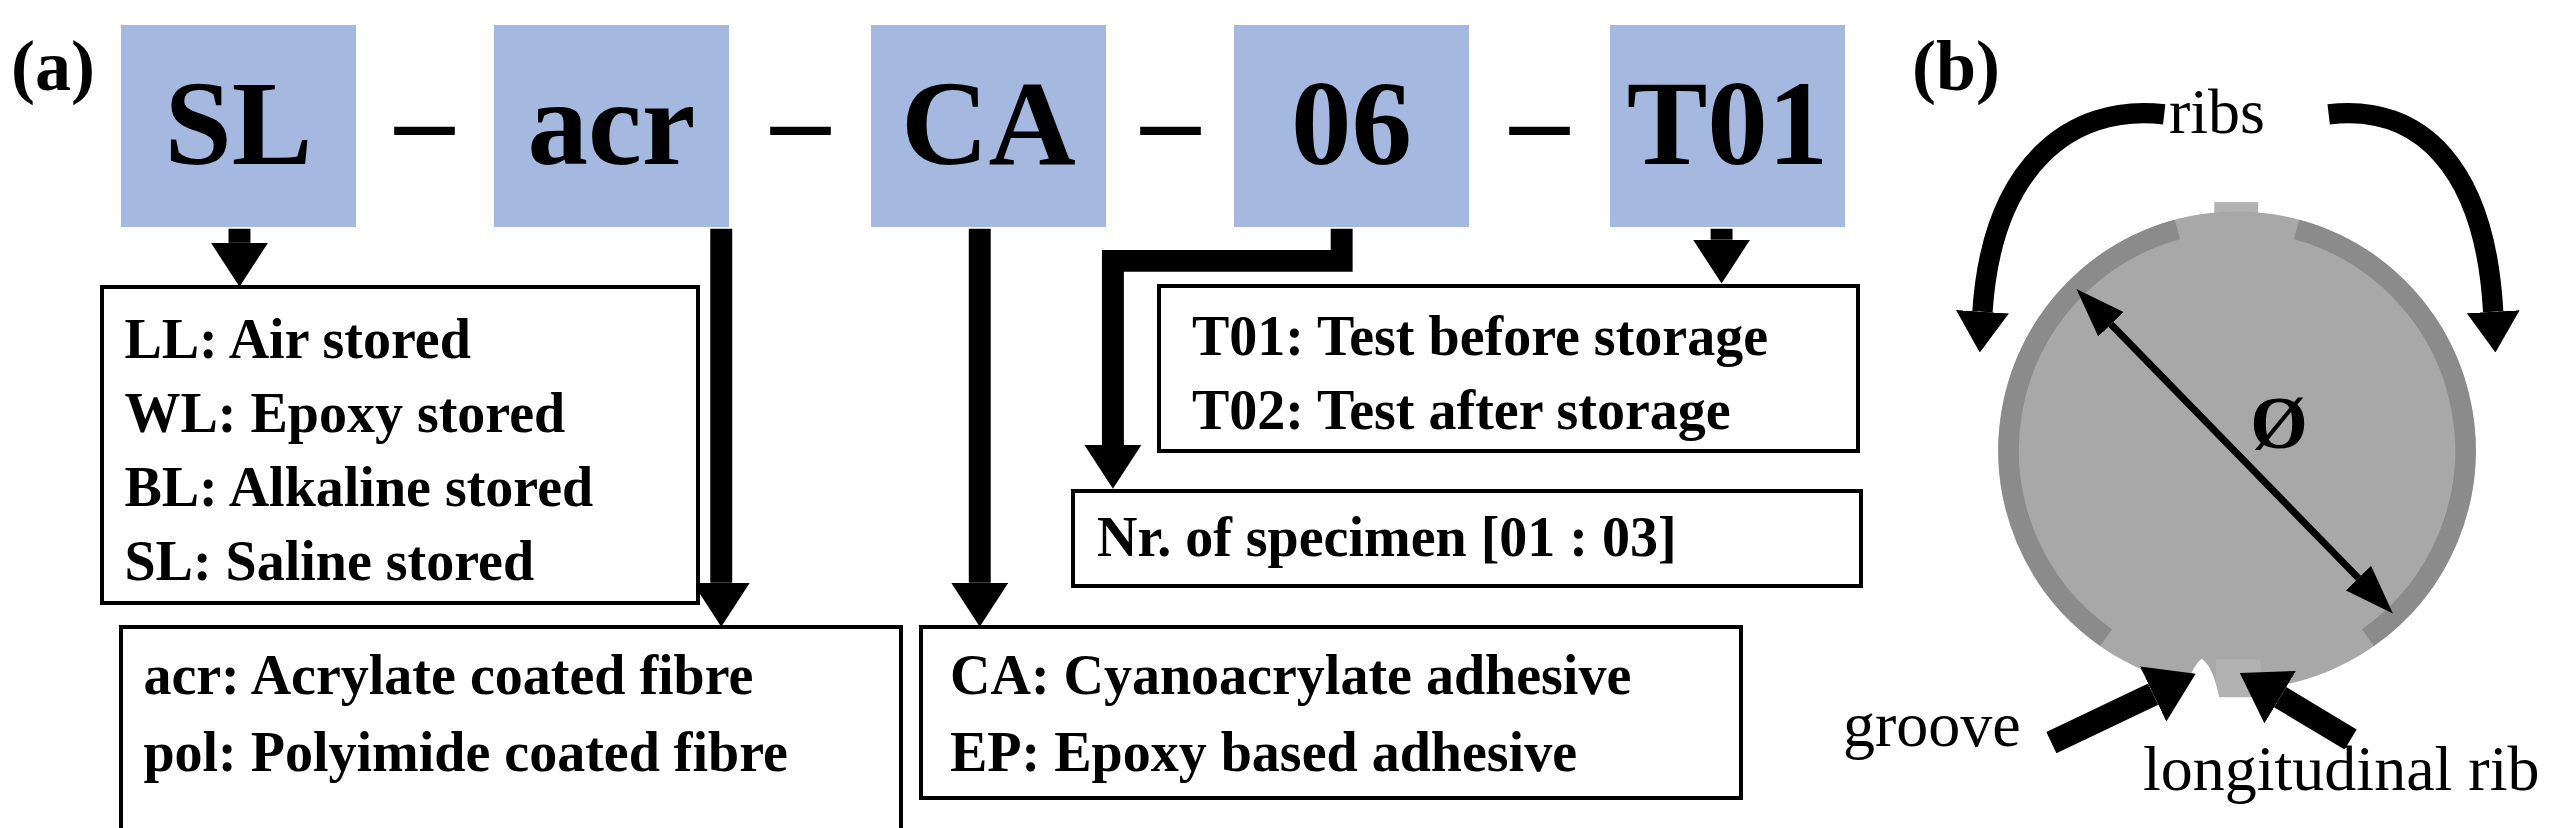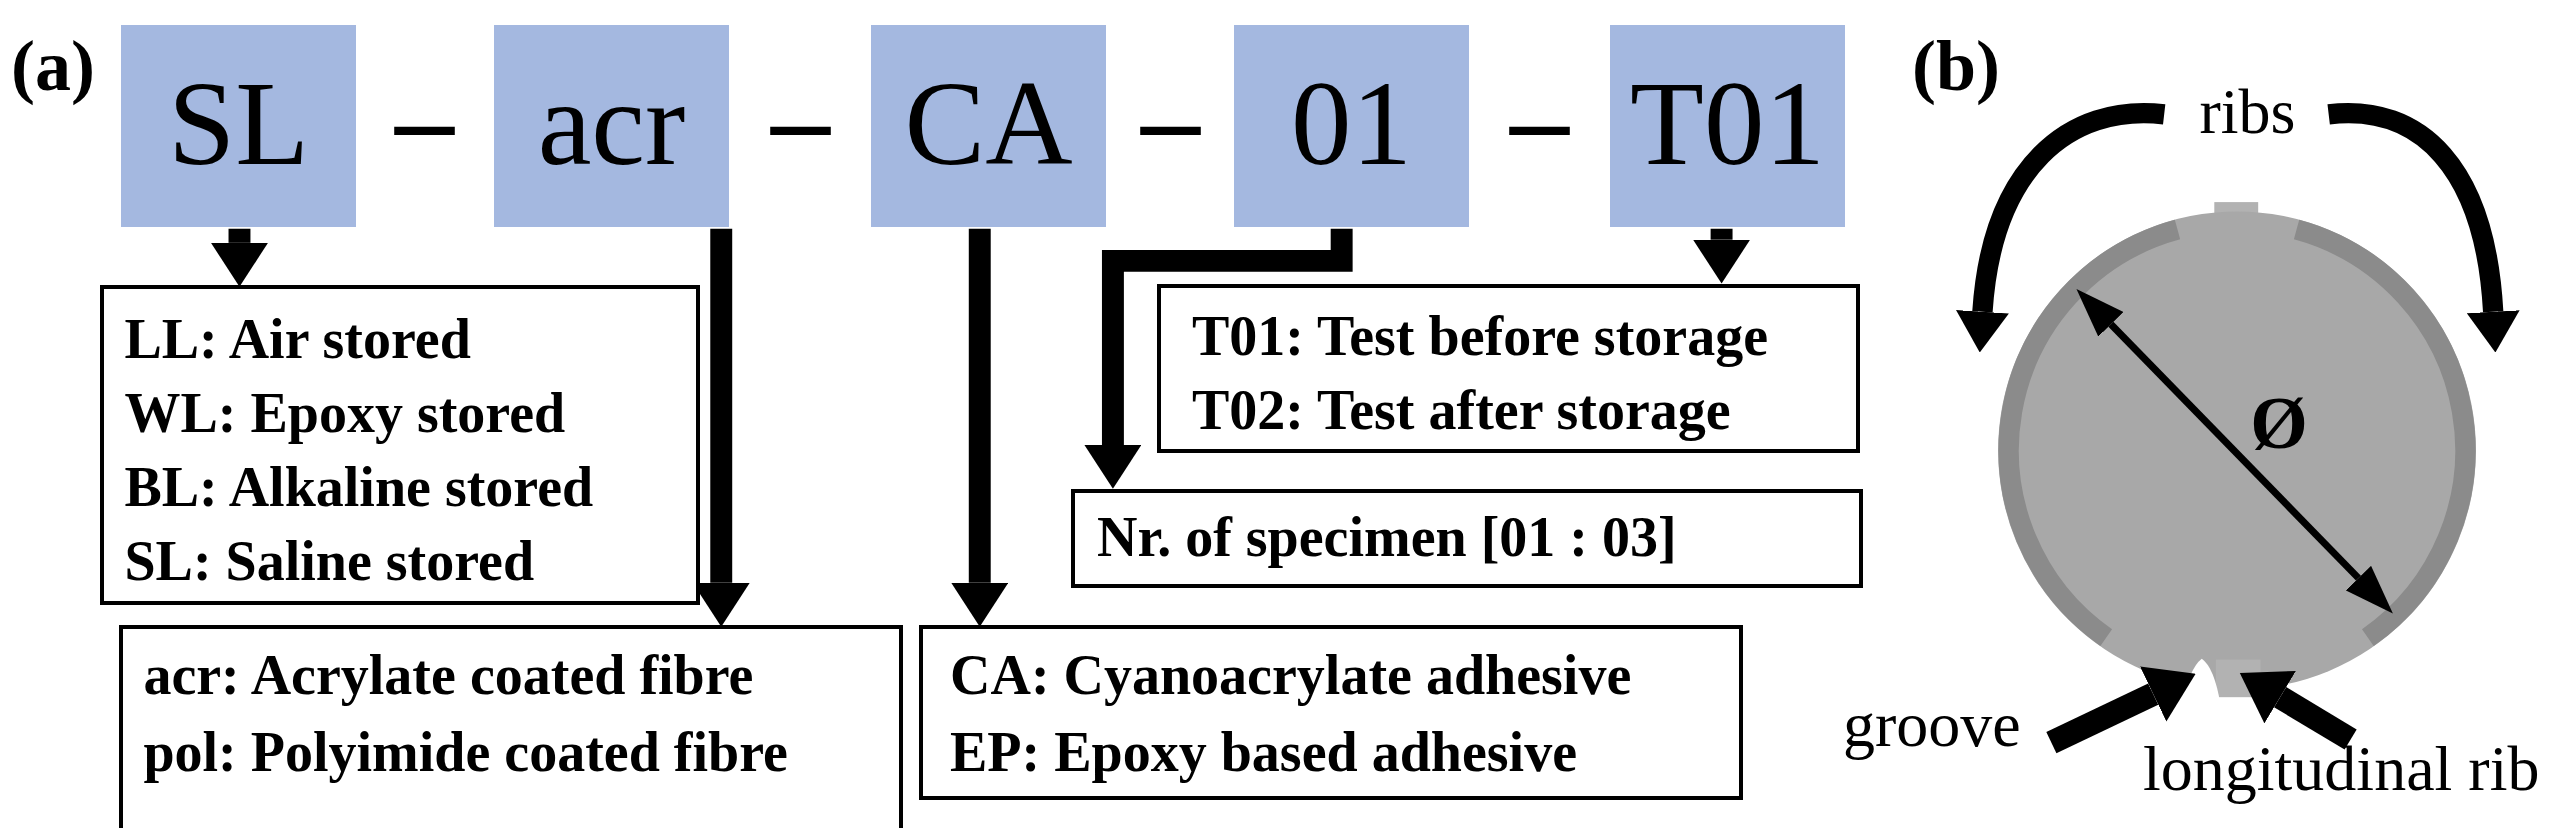--- a/index.html
+++ b/index.html
@@ -24,21 +24,21 @@
     position:absolute;
     font-weight:bold;
     font-size:72px;
     line-height:1;
     white-space:nowrap;
   }
   .chip{
     position:absolute;top:25px;
     width:235px;height:202px;
     background:var(--chip-blue);
-    font-size:121px;font-weight:normal;
+    font-size:121px;font-weight:bold;
     text-align:center;line-height:196px;
     white-space:nowrap;
   }
   .dash{
     position:absolute;top:25px;
     width:133px;height:202px;
     font-size:118px;font-weight:bold;
     text-align:center;line-height:190px;
   }
   .legend{
@@ -103,21 +103,21 @@
   </svg>
 
   <div class="panel-label" style="left:11px;top:30px">(a)</div>
 
   <div class="chip" style="left:121px">SL</div>
   <div class="dash" style="left:358px">–</div>
   <div class="chip" style="left:494px">acr</div>
   <div class="dash" style="left:734px">–</div>
   <div class="chip" style="left:871px">CA</div>
   <div class="dash" style="left:1104px">–</div>
-  <div class="chip" style="left:1234px">01</div>
+  <div class="chip" style="left:1234px">06</div>
   <div class="dash" style="left:1473px">–</div>
   <div class="chip" style="left:1610px">T01</div>
 
   <div class="legend" style="left:100px;top:285px;width:600px;height:320px;padding:12.5px 0 0 20.4px;line-height:74px">
     <div class="line">LL: Air stored</div>
     <div class="line">WL: Epoxy stored</div>
     <div class="line">BL: Alkaline stored</div>
     <div class="line">SL: Saline stored</div>
   </div>
 
@@ -135,21 +135,21 @@
     <div class="line">pol: Polyimide coated fibre</div>
   </div>
 
   <div class="legend" style="left:919px;top:625px;width:824px;height:175px;padding:7.8px 0 0 27px;line-height:77px">
     <div class="line">CA: Cyanoacrylate adhesive</div>
     <div class="line">EP: Epoxy based adhesive</div>
   </div>
 
   <div class="panel-label" style="left:1912px;top:30px">(b)</div>
 
-  <div class="b-label" style="left:2169px;top:78px;width:157px;text-align:center">ribs</div>
+  <div class="b-label" style="left:2169px;top:78px;width:157px;text-align:left">ribs</div>
 
   <div class="diameter-symbol" style="left:2240px;top:386px;width:78px;text-align:center">Ø</div>
 
   <div class="b-label" style="left:1843px;top:691px">groove</div>
 
   <div class="b-label" style="left:2143px;top:735px">longitudinal rib</div>
 
 </div>
 
 

